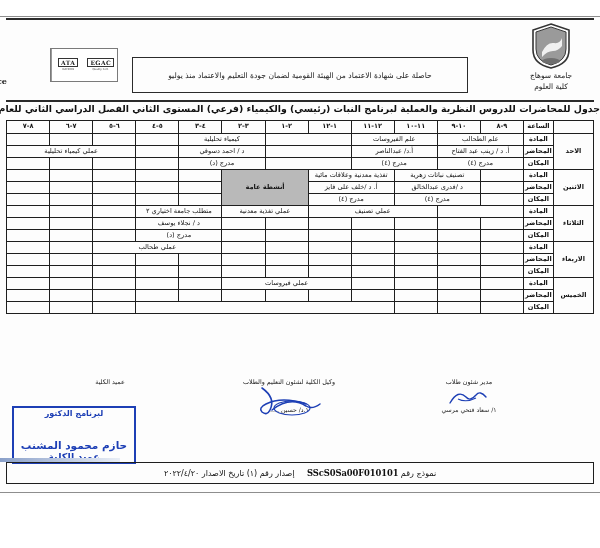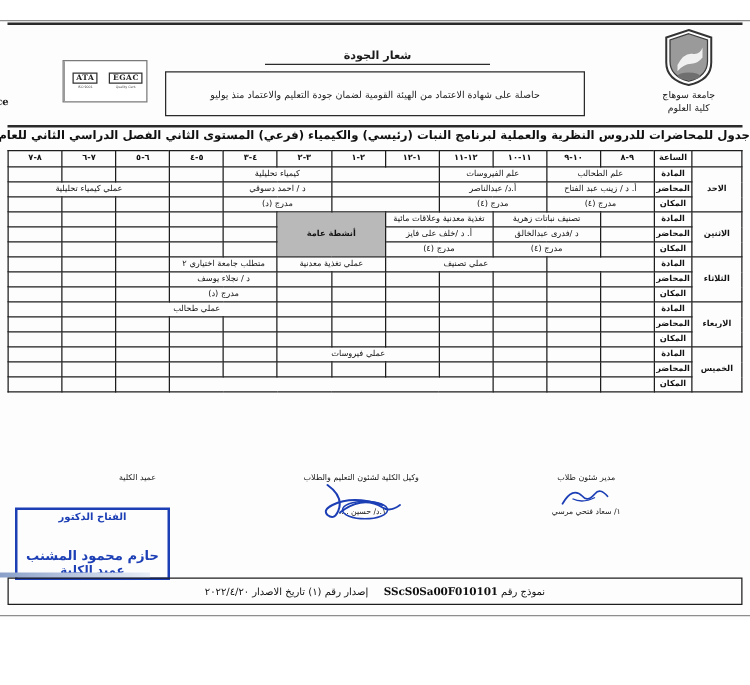--- a/index.html
+++ b/index.html
@@ -166,21 +166,20 @@
         <div class="logo-mark">EGAC</div>
         <div class="logo-sub">Quality Cert.</div>
       </div>
       <div class="logo-box">
         <div class="logo-mark">ATA</div>
         <div class="logo-sub">ISO 9001</div>
       </div>
     </div>
 
     <div class="accred-wrap">
-      <div class="accred-title">شعار الجودة</div>
       <div class="accred-box">حاصلة على شهادة الاعتماد من الهيئة القومية لضمان جودة التعليم والاعتماد منذ يوليو</div>
     </div>
 
     <div class="hdr-right">
       <div class="crest">
         <svg width="42" height="48" viewBox="0 0 42 48">
           <path d="M21 2 L39 8 L39 28 Q39 42 21 46 Q3 42 3 28 L3 8 Z" fill="none" stroke="#333" stroke-width="1.6"></path>
           <path d="M21 5 L36 10 L36 27 Q36 39 21 43 Q6 39 6 27 L6 10 Z" fill="#9a9a9a" stroke="#3a3a3a" stroke-width="1"></path>
           <path d="M12 30 q5 -10 12 -9 q6 1 8 -5 l0 8 q-4 5 -9 5 q-6 0 -11 6 z" fill="#ffffff" opacity=".85"></path>
           <ellipse cx="21" cy="39" rx="9" ry="3" fill="#6f6f6f"></ellipse>
@@ -445,21 +444,21 @@
       </div>
       <div class="name">١.د/ حسين .....</div>
     </div>
 
     <div class="sig sig-left">
       <div class="role">عميد الكلية</div>
     </div>
   </div>
 
   <div class="stamp">
-    <div class="s1">الفتاح الدكتور</div>
+    <div class="s1">لبرنامج الدكتور</div>
     <div class="s2">حازم محمود المشنب</div>
     <div class="s3">عميد الكلية</div>
   </div>
 
   <div class="blue-streak"></div>
 
   <div class="formbox">
     <span>نموذج رقم</span>&nbsp;
     <span class="mono">SScS0Sa00F010101</span>&nbsp;
     <span>إصدار رقم (١) تاريخ الاصدار</span>&nbsp;

